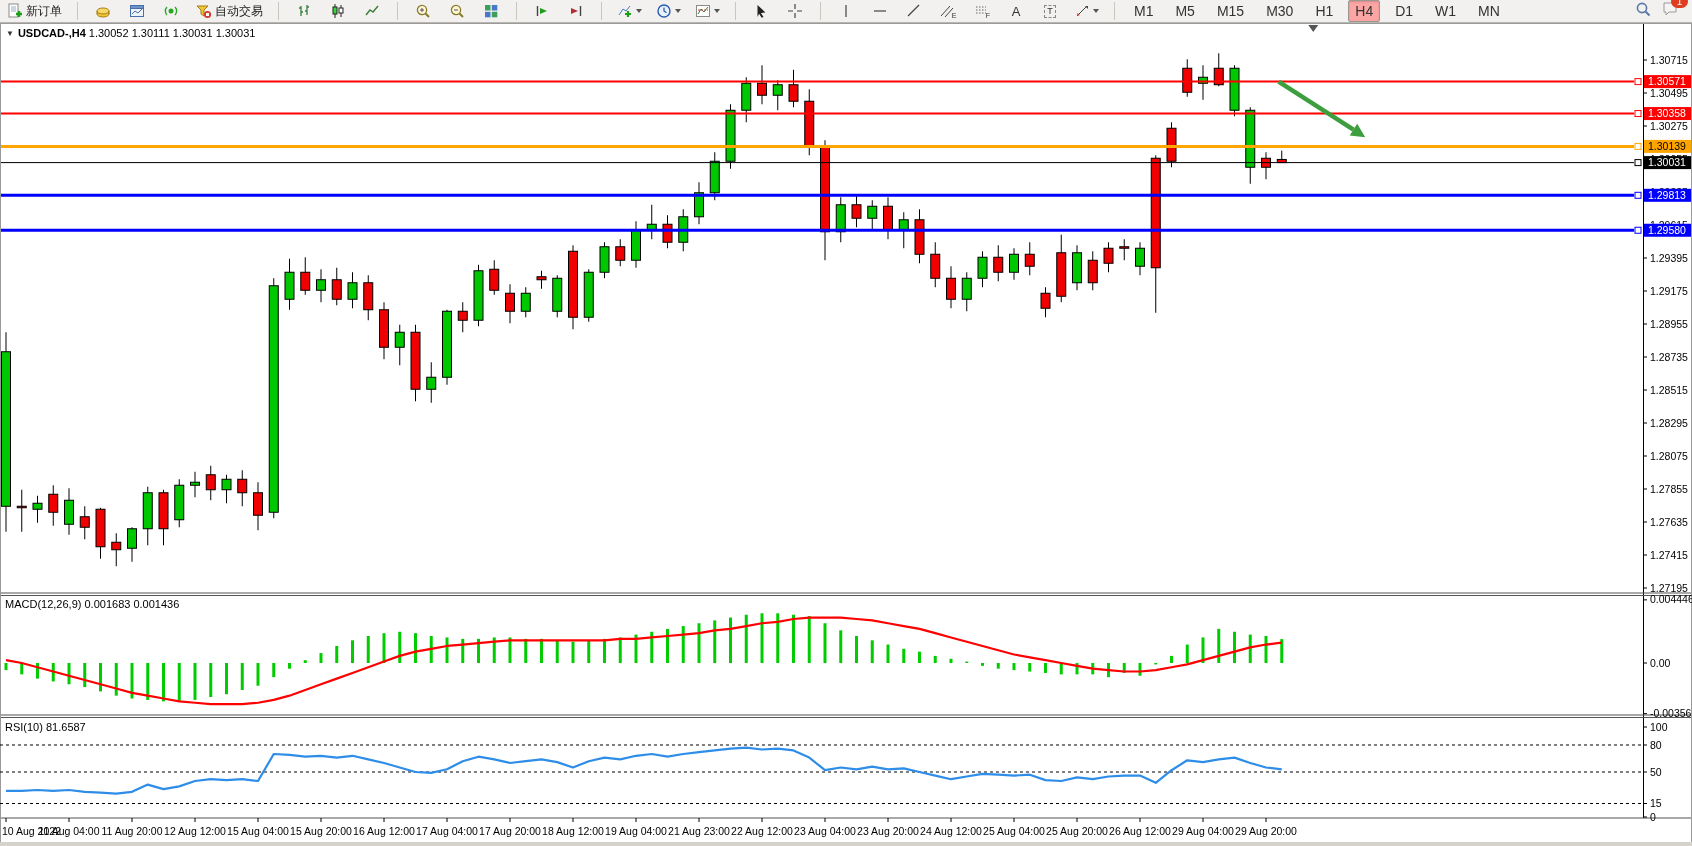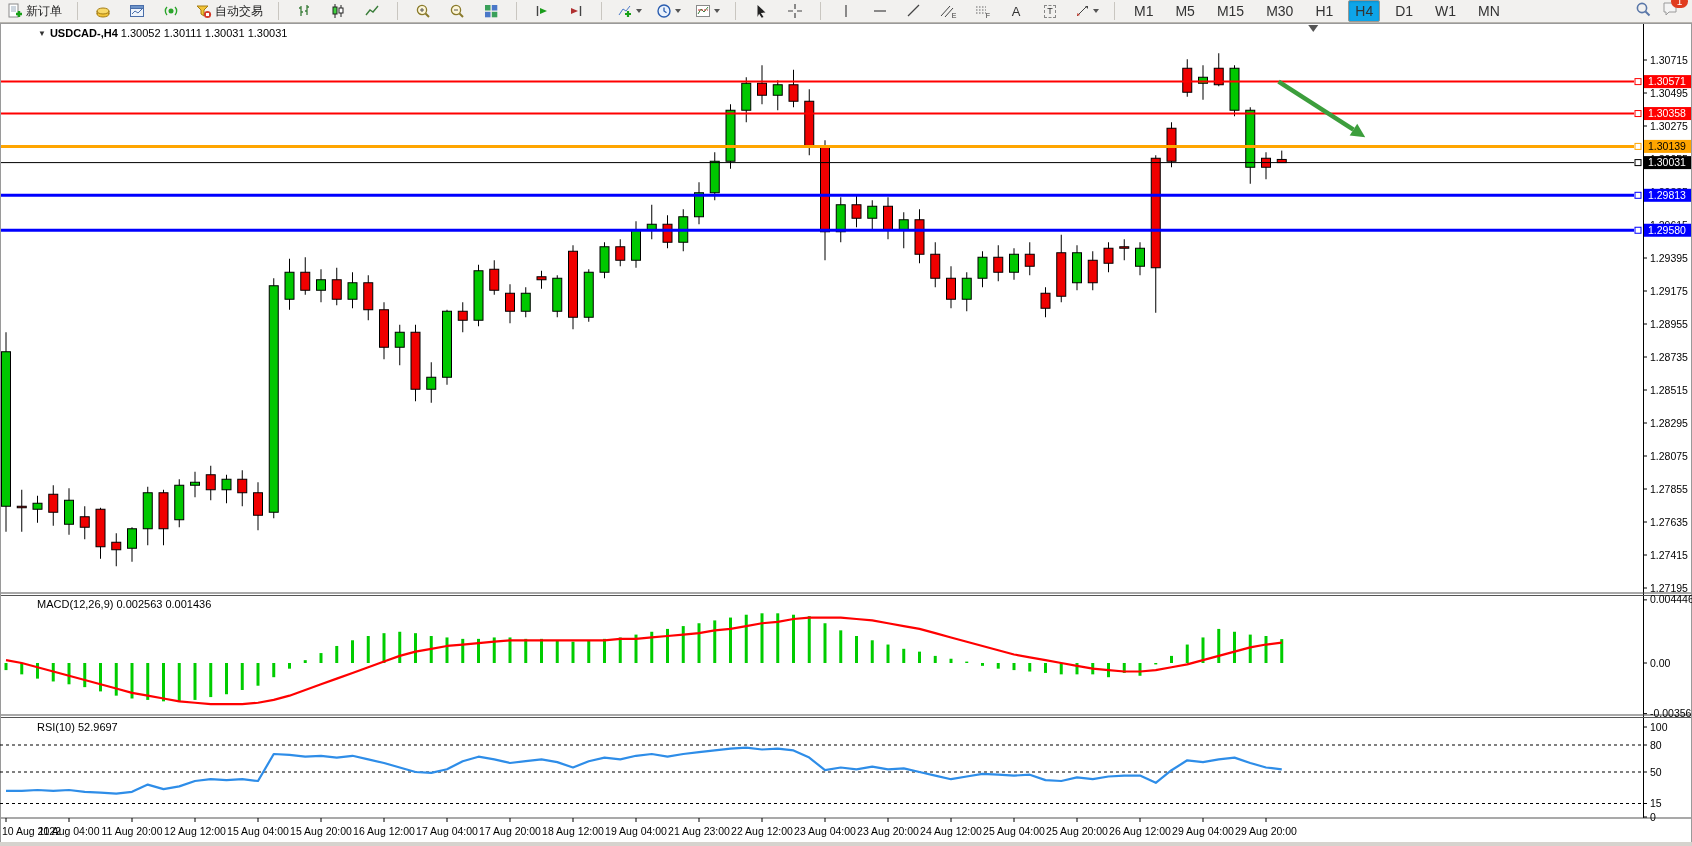--- a/index.html
+++ b/index.html
@@ -9,32 +9,32 @@
   .toolbar{position:absolute;left:0;top:0;width:1692px;height:23px;background:#f2f1ef;
     border-bottom:1px solid #b8b5af;display:flex;align-items:center;padding:0 4px;box-sizing:border-box;gap:8px;}
   .tbtn{height:20px;min-width:20px;display:flex;align-items:center;justify-content:center;
     padding:0 2px;border:1px solid transparent;border-radius:2px;cursor:default;}
   .tbtn svg{display:block;}
   .tlabel{font-size:12px;color:#222;margin-left:3px;white-space:nowrap;}
   .sep{width:1px;height:18px;background:#c9c6c0;margin:0 4px;}
   .caret{width:0;height:0;border-left:3px solid transparent;border-right:3px solid transparent;
     border-top:4px solid #555;margin-left:3px;}
   .tf{font-size:14px;color:#333;padding:2px 6px;border:1px solid transparent;border-radius:2px;}
-  .tf.active{background:#0ea5e9;border:1px solid #9b9892;box-shadow:inset 0 1px 2px rgba(0,0,0,.15);}
+  .tf.active{background:#fca5a5;border:1px solid #9b9892;box-shadow:inset 0 1px 2px rgba(0,0,0,.15);}
   .toolbar-right{margin-left:auto;display:flex;align-items:center;gap:10px;padding-right:8px;}
   .chat-wrap{position:relative;}
   .badge{position:absolute;top:-6px;right:-8px;background:#e03c1f;color:#fff;font-size:10px;
     min-width:13px;height:13px;border-radius:8px;display:flex;align-items:center;justify-content:center;padding:0 2px;}
   .tool-letter{font-size:11px;color:#333;}
   .label-box{border:1px dashed #888;font-size:9px;color:#333;padding:0 2px;line-height:11px;}
   .subletter{font-size:7px;color:#333;margin-left:-2px;margin-top:8px;}
   
   .chart-area{position:absolute;left:0;top:23px;width:1692px;height:823px;background:#fff;}
   #chart-svg{position:absolute;left:0;top:0;}
-  .overlay-text{position:absolute;font-size:11px;color:#000;white-space:nowrap;pointer-events:none;margin-left:32px;}
+  .overlay-text{position:absolute;font-size:11px;color:#000;white-space:nowrap;pointer-events:none;}
   .chart-header{left:6px;top:4px;}
   .chart-header .sym{font-weight:bold;}
   .collapse{display:inline-block;font-size:8px;color:#333;margin-right:4px;vertical-align:1px;}
   .macd-title{left:5px;top:575px;}
   .rsi-title{left:5px;top:698px;}
   .bottom-strip{position:absolute;left:0;top:842px;width:1692px;height:4px;background:#d6d3ce;}
 </style>
 </head>
 <body>
 
@@ -694,21 +694,21 @@
           <line x1="1266" y1="795" x2="1266" y2="799" stroke="#000"></line>
           <text x="1266" y="812" font-size="10.5" font-family="&quot;Liberation Sans&quot;,sans-serif" fill="#000" text-anchor="middle">29 Aug 20:00</text>
         </g>
       </svg>
     <div class="overlay-text chart-header">
       <span class="collapse">▼</span><span class="sym">USDCAD-,H4</span>
       <span>1.30052 1.30111 1.30031 1.30031</span>
     </div>
     <div class="overlay-text macd-title">
       <span>MACD(12,26,9)</span>
-      <span>0.002563 0.001436</span>
+      <span>0.001683 0.001436</span>
     </div>
     <div class="overlay-text rsi-title">
       <span>RSI(10)</span>
-      <span>52.9697</span>
+      <span>81.6587</span>
     </div>
   </div>
   <div class="bottom-strip"></div>
 </div>
 
 </body></html>

